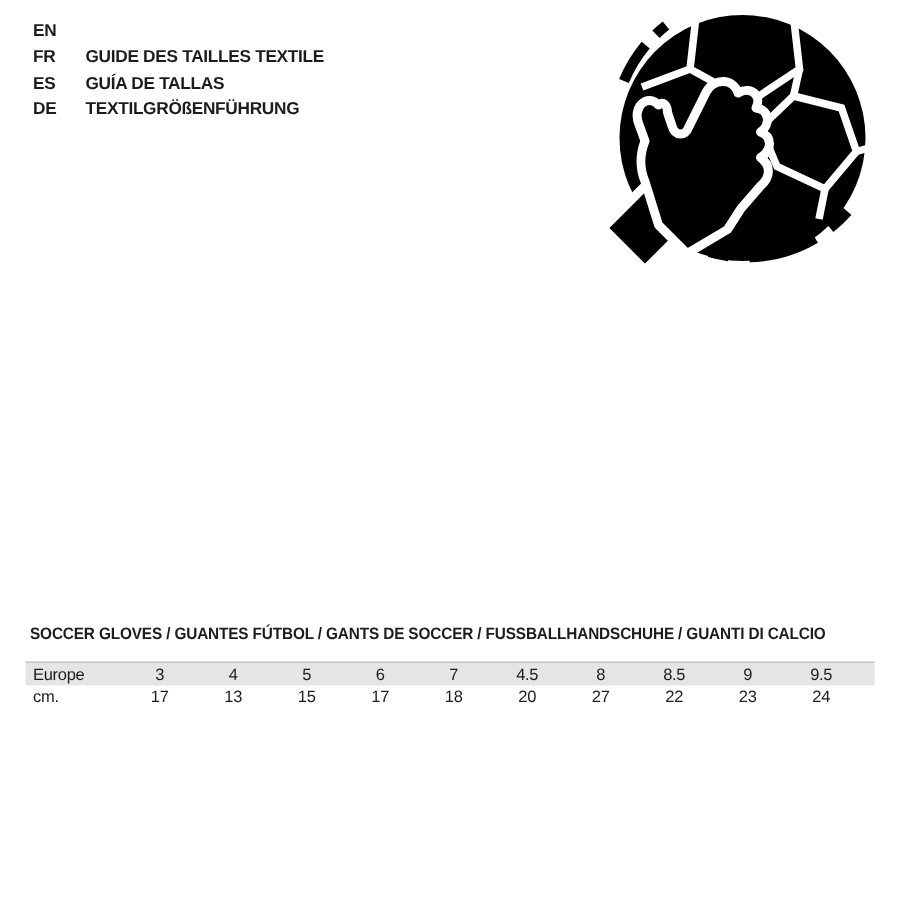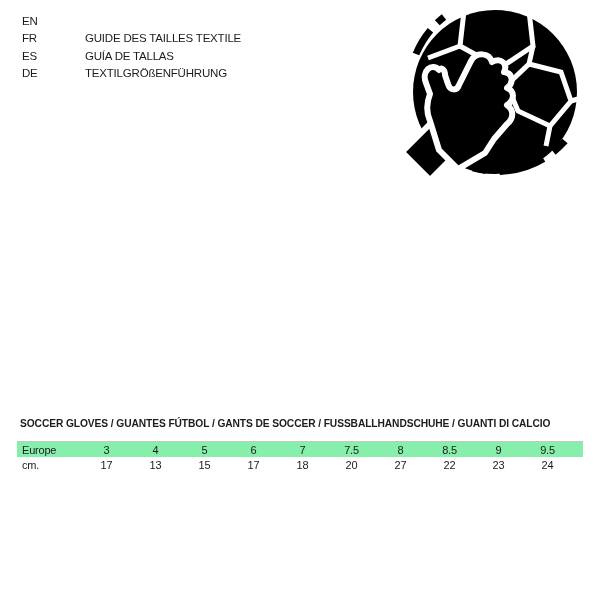--- a/index.html
+++ b/index.html
@@ -13,24 +13,23 @@
   }
 
   
   .lang-list {
     position:absolute; left:22px; top:13px;
   }
   .lang-row {
     display:flex;
     line-height:17.4px;
     font-size:11.5px;
-    font-weight:400;
+    font-weight:700;
     letter-spacing:-0.2px;
     white-space:nowrap;
-    gap:28px;
   }
   .lang-code { width:35px; }
 
   
   .icon-wrap { position:absolute; left:395px; top:0; width:200px; height:200px; }
 
   
   .size-title {
     position:absolute; left:20px; top:417px;
     font-size:11px; font-weight:700;
@@ -43,21 +42,21 @@
     position:absolute; left:17px; top:441px;
     width:566px;
     font-size:11px;
     letter-spacing:-0.2px;
   }
   .trow {
     display:flex; align-items:center;
     height:16px; box-sizing:border-box;
   }
   .trow.hdr {
-    background:#86efac;
+    background:#e5e5e5;
     border-top:1px solid #c6c6c6;
   }
   .tlabel { width:60px; padding-left:5px; }
   .tcell  { width:49px; text-align:center; }
   .tfill  { flex:1; }
 </style>
 </head>
 <body>
 
 <div class="lang-list">
@@ -109,21 +108,21 @@
 <div class="size-title">SOCCER GLOVES / GUANTES FÚTBOL / GANTS DE SOCCER / FUSSBALLHANDSCHUHE / GUANTI DI CALCIO</div>
 
 <div class="size-table">
   <div class="trow hdr">
     <span class="tlabel">Europe</span>
     <span class="tcell">3</span>
     <span class="tcell">4</span>
     <span class="tcell">5</span>
     <span class="tcell">6</span>
     <span class="tcell">7</span>
-    <span class="tcell">7.5</span>
+    <span class="tcell">4.5</span>
     <span class="tcell">8</span>
     <span class="tcell">8.5</span>
     <span class="tcell">9</span>
     <span class="tcell">9.5</span>
     <span class="tfill"></span>
   </div>
   <div class="trow">
     <span class="tlabel">cm.</span>
     <span class="tcell">17</span>
     <span class="tcell">13</span>

